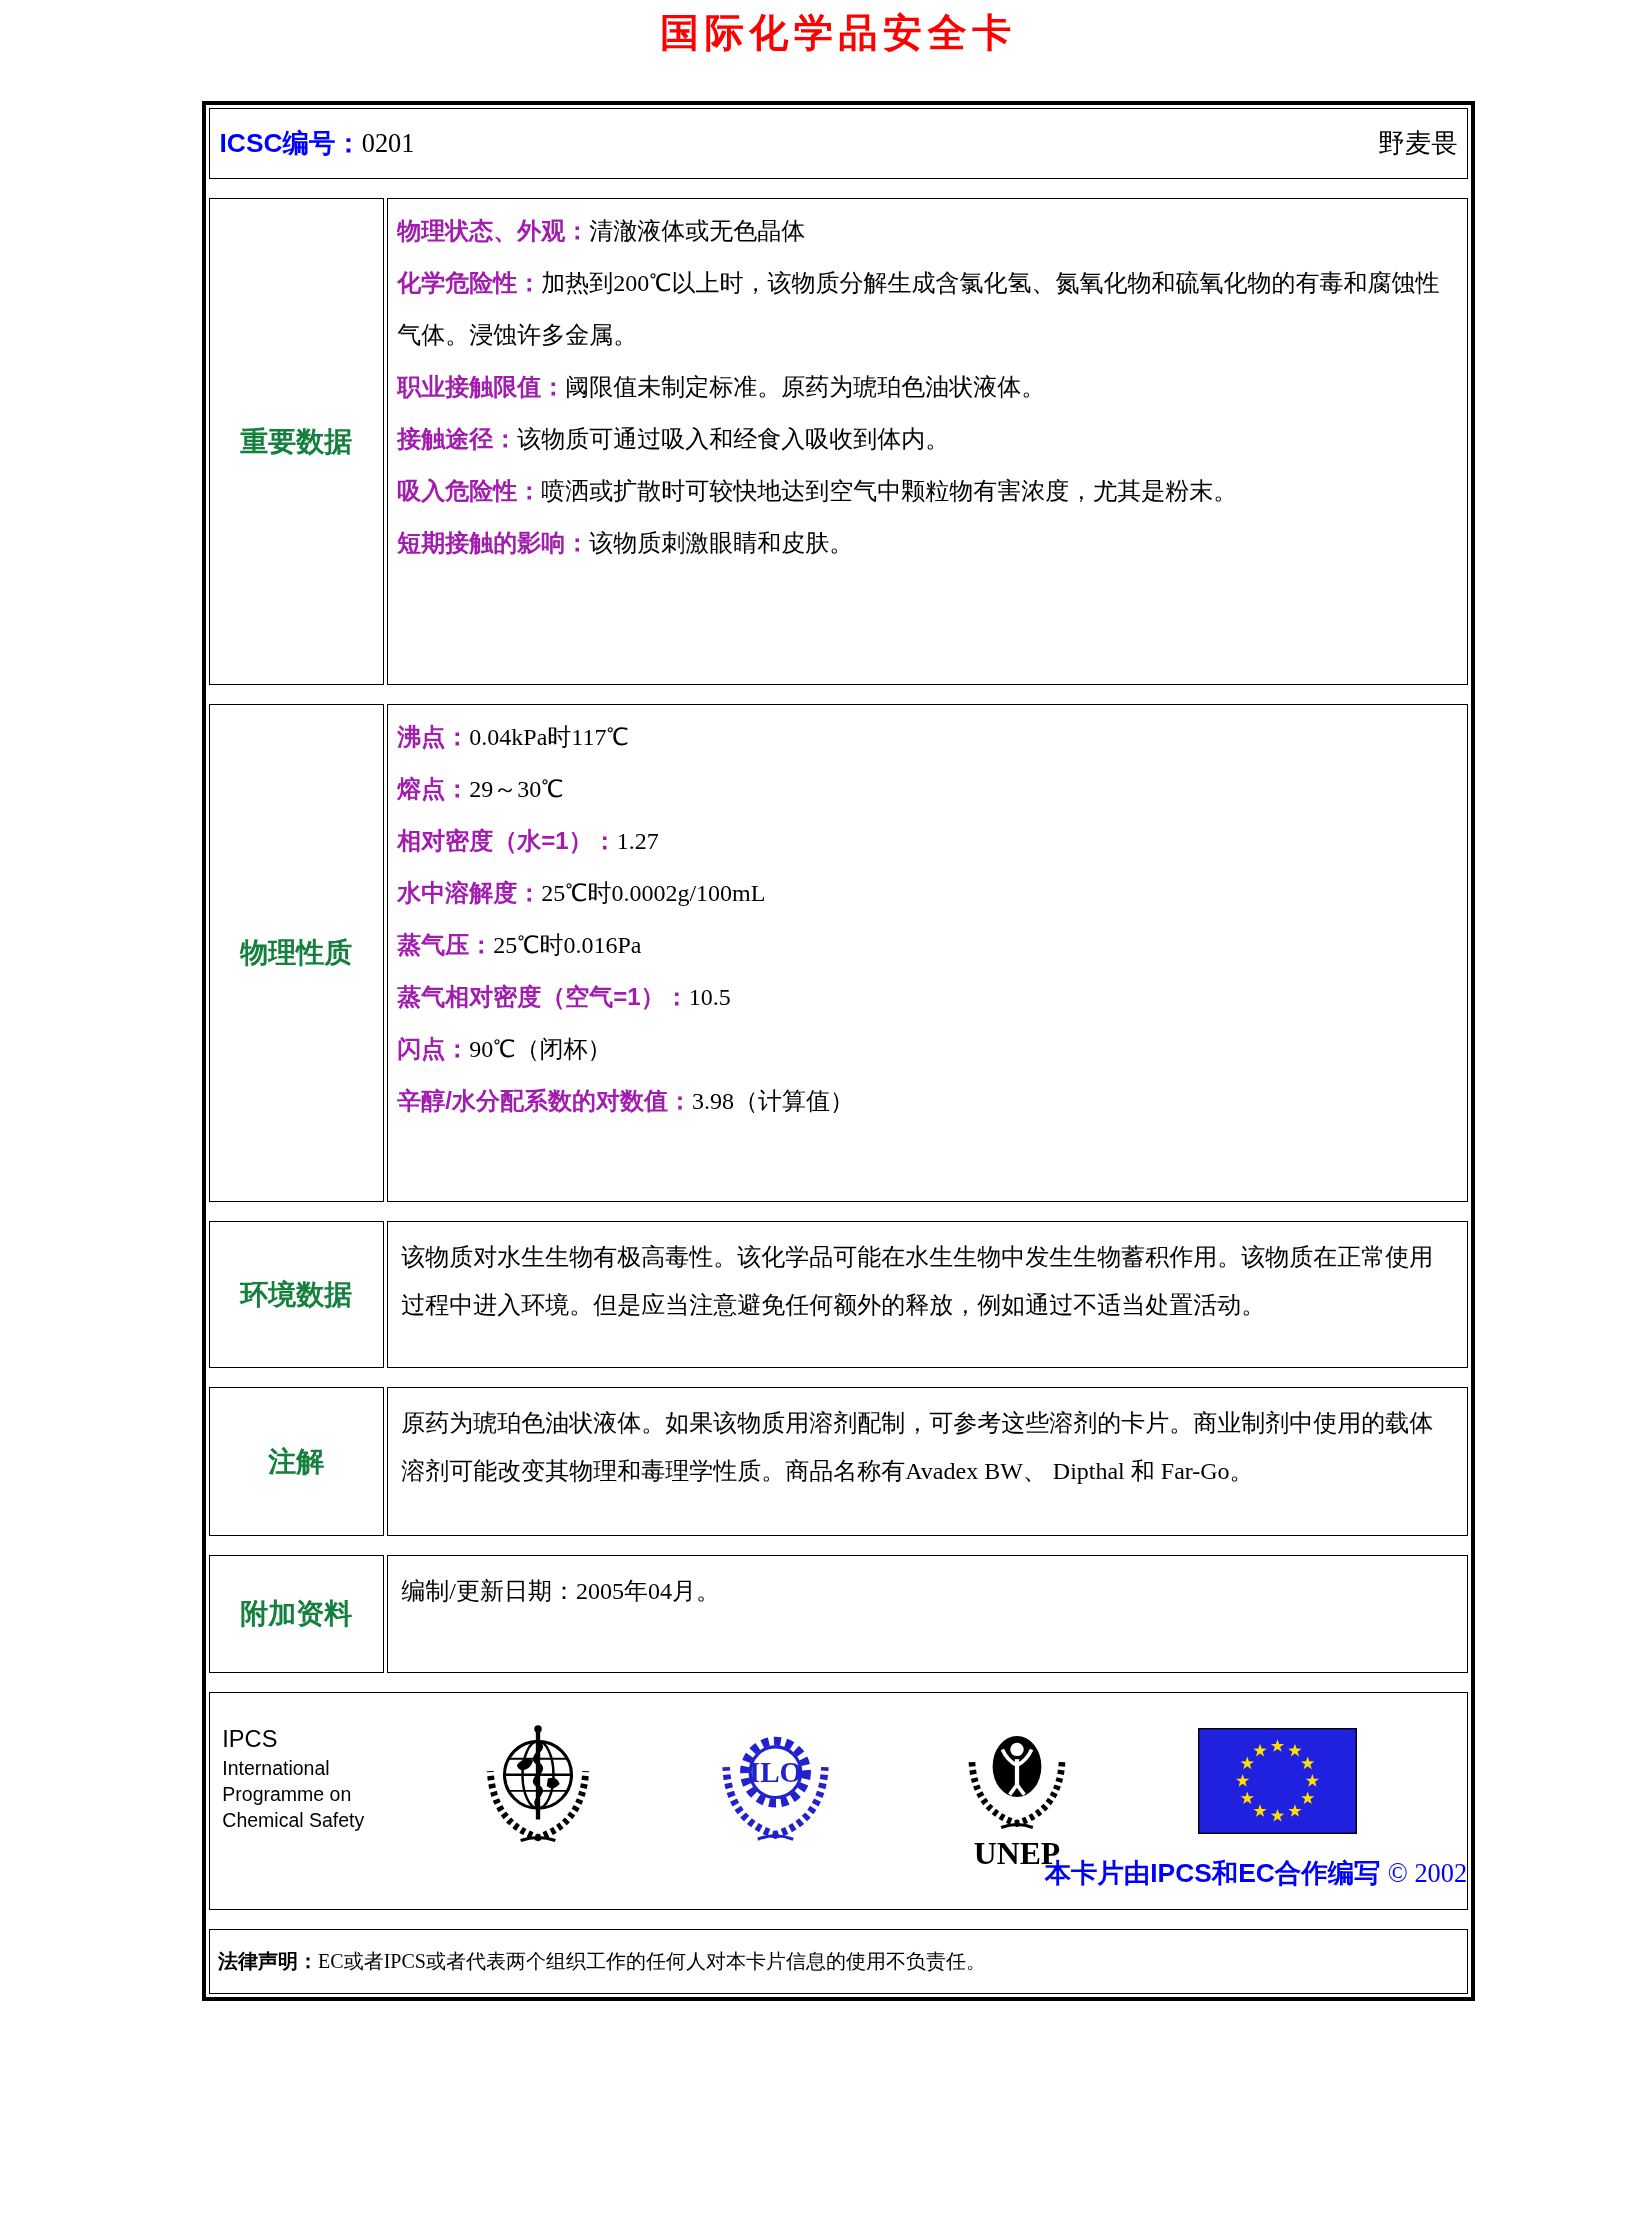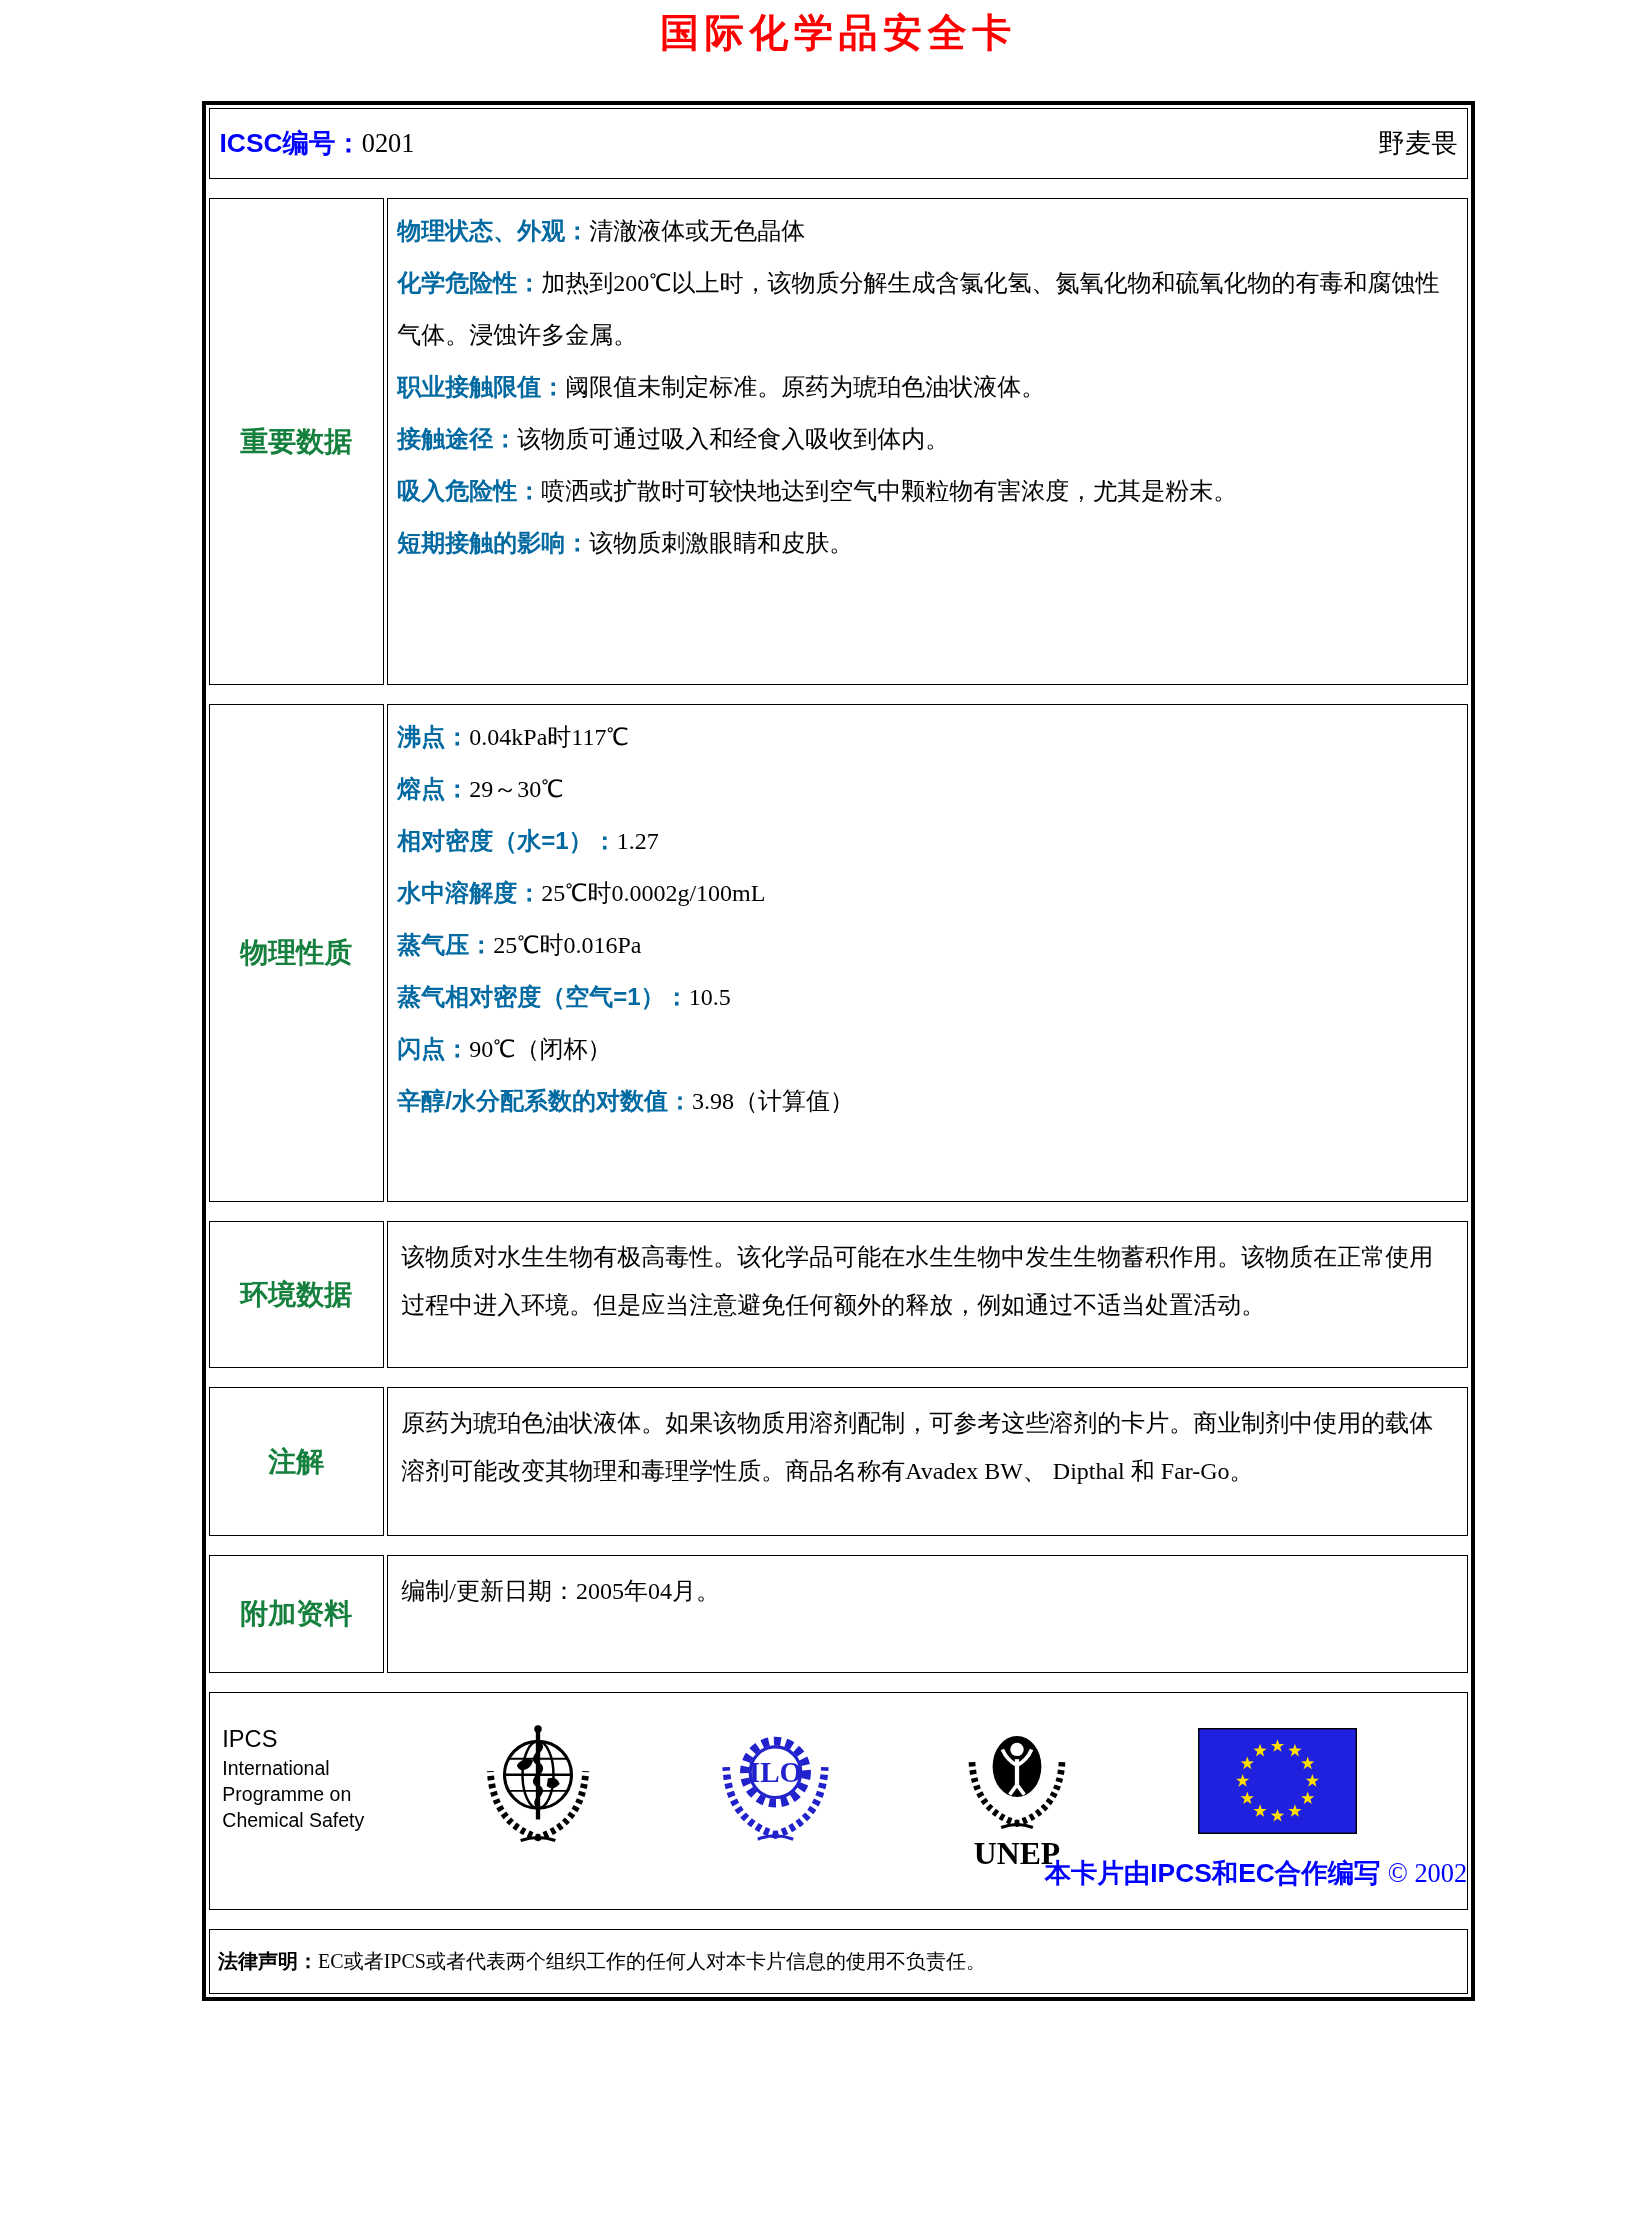--- a/index.html
+++ b/index.html
@@ -28,21 +28,21 @@
   .header-cell{flex:1;display:flex;align-items:center;justify-content:space-between;
     padding:0 9.7px;font-size:26.4px;}
   .lbl{color:#0000FF;font-weight:bold;font-family:"Liberation Sans",sans-serif;}
 
   .label-cell{width:175px;flex:none;display:flex;align-items:center;justify-content:center;
     font-family:"Liberation Sans",sans-serif;font-weight:bold;font-size:28px;color:#15803d;
     text-align:center;}
   .content-cell{flex:1;padding:5.6px 11px 0 9.7px;}
 
   .field{margin:0;font-size:24px;line-height:52px;}
-  .fname{color:#0369a1;font-weight:bold;font-family:"Liberation Sans",sans-serif;}
+  .fname{color:#a21caf;font-weight:bold;font-family:"Liberation Sans",sans-serif;}
   .fval{color:#000;}
   .para{margin:4px;font-size:24px;line-height:48px;padding-top:1.4px;}
 
   .logos-cell{flex:1;position:relative;}
   .ipcs-block{position:absolute;left:12.5px;top:32px;font-family:"Liberation Sans",sans-serif;}
   .ipcs-title{font-size:23.6px;font-weight:normal;line-height:1.25;}
   .ipcs-sub{font-size:19.5px;line-height:1.35;}
   .logo{position:absolute;}
   .logo-who{left:266px;top:18px;}
   .logo-ilo{left:502px;top:21px;}

